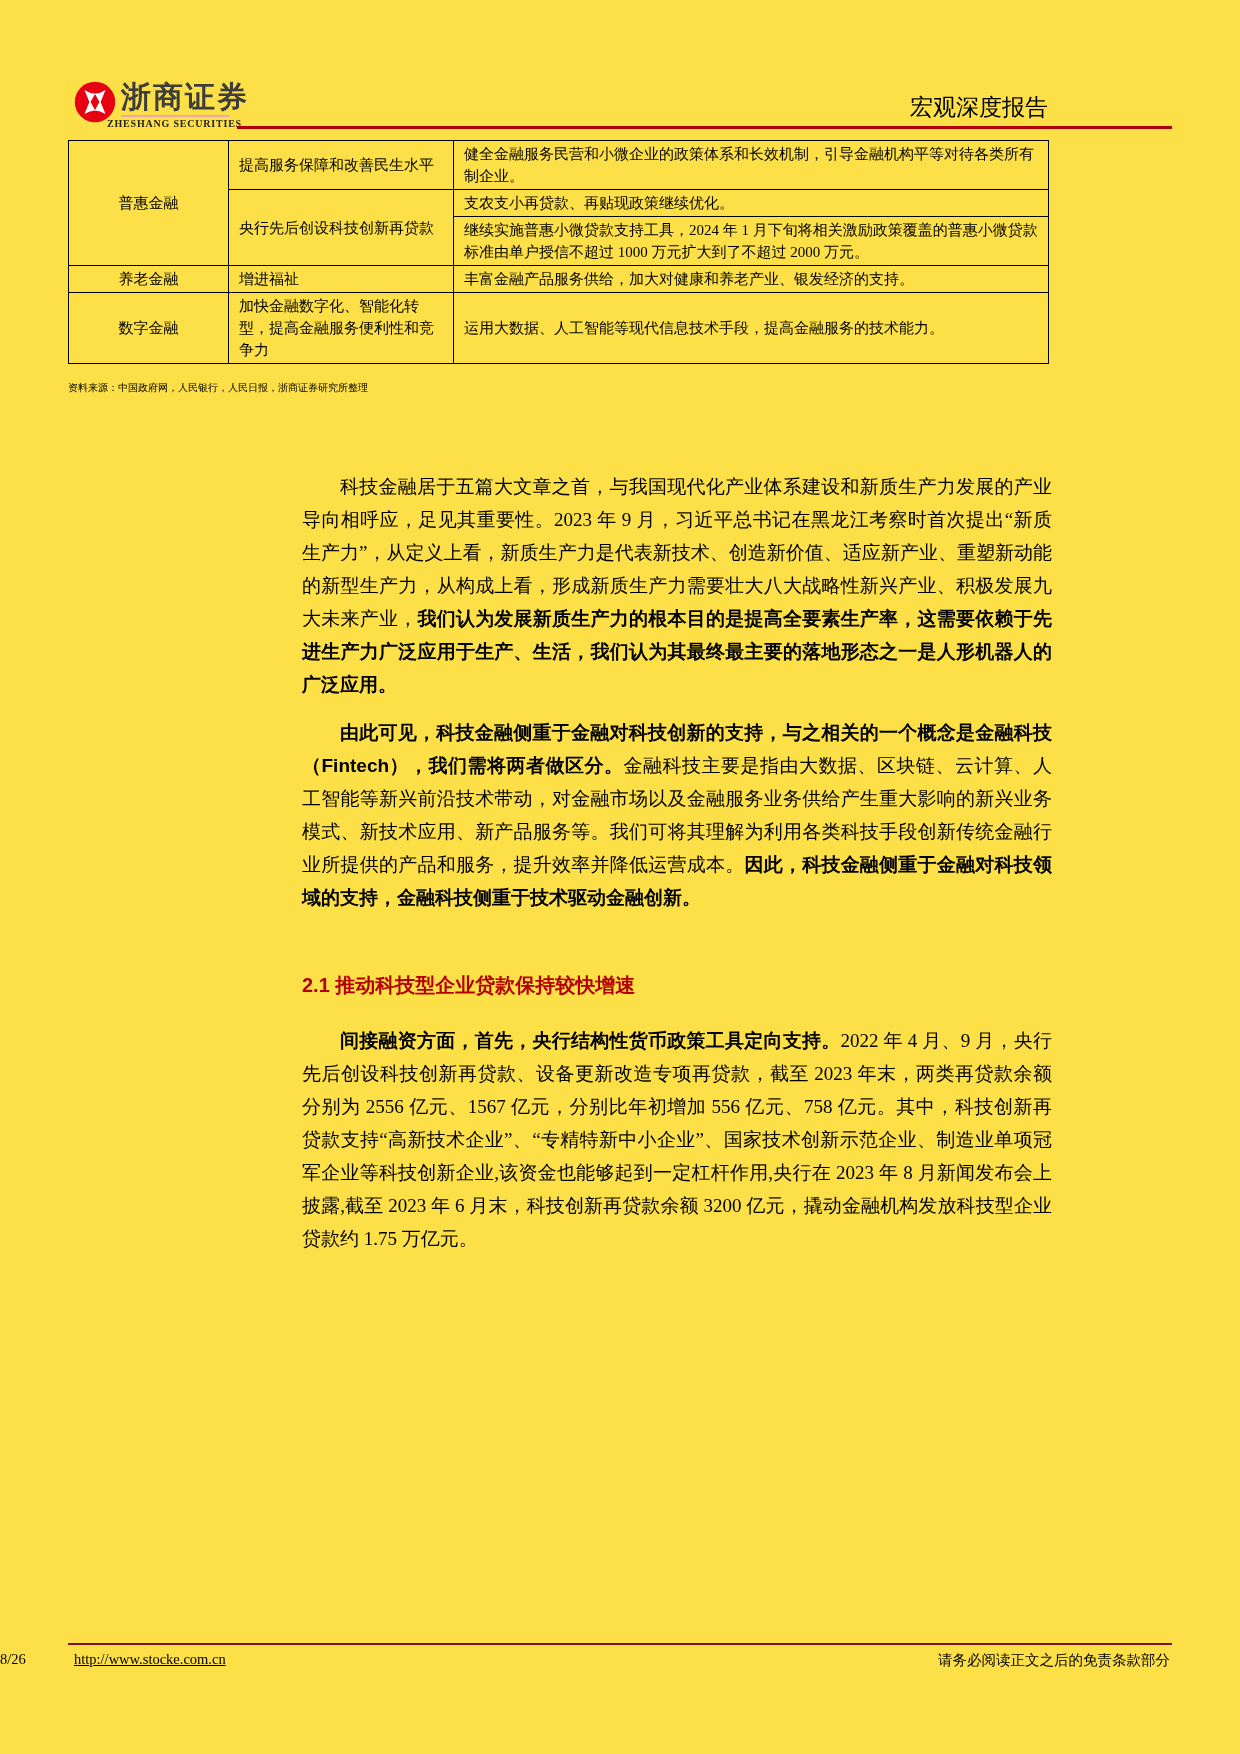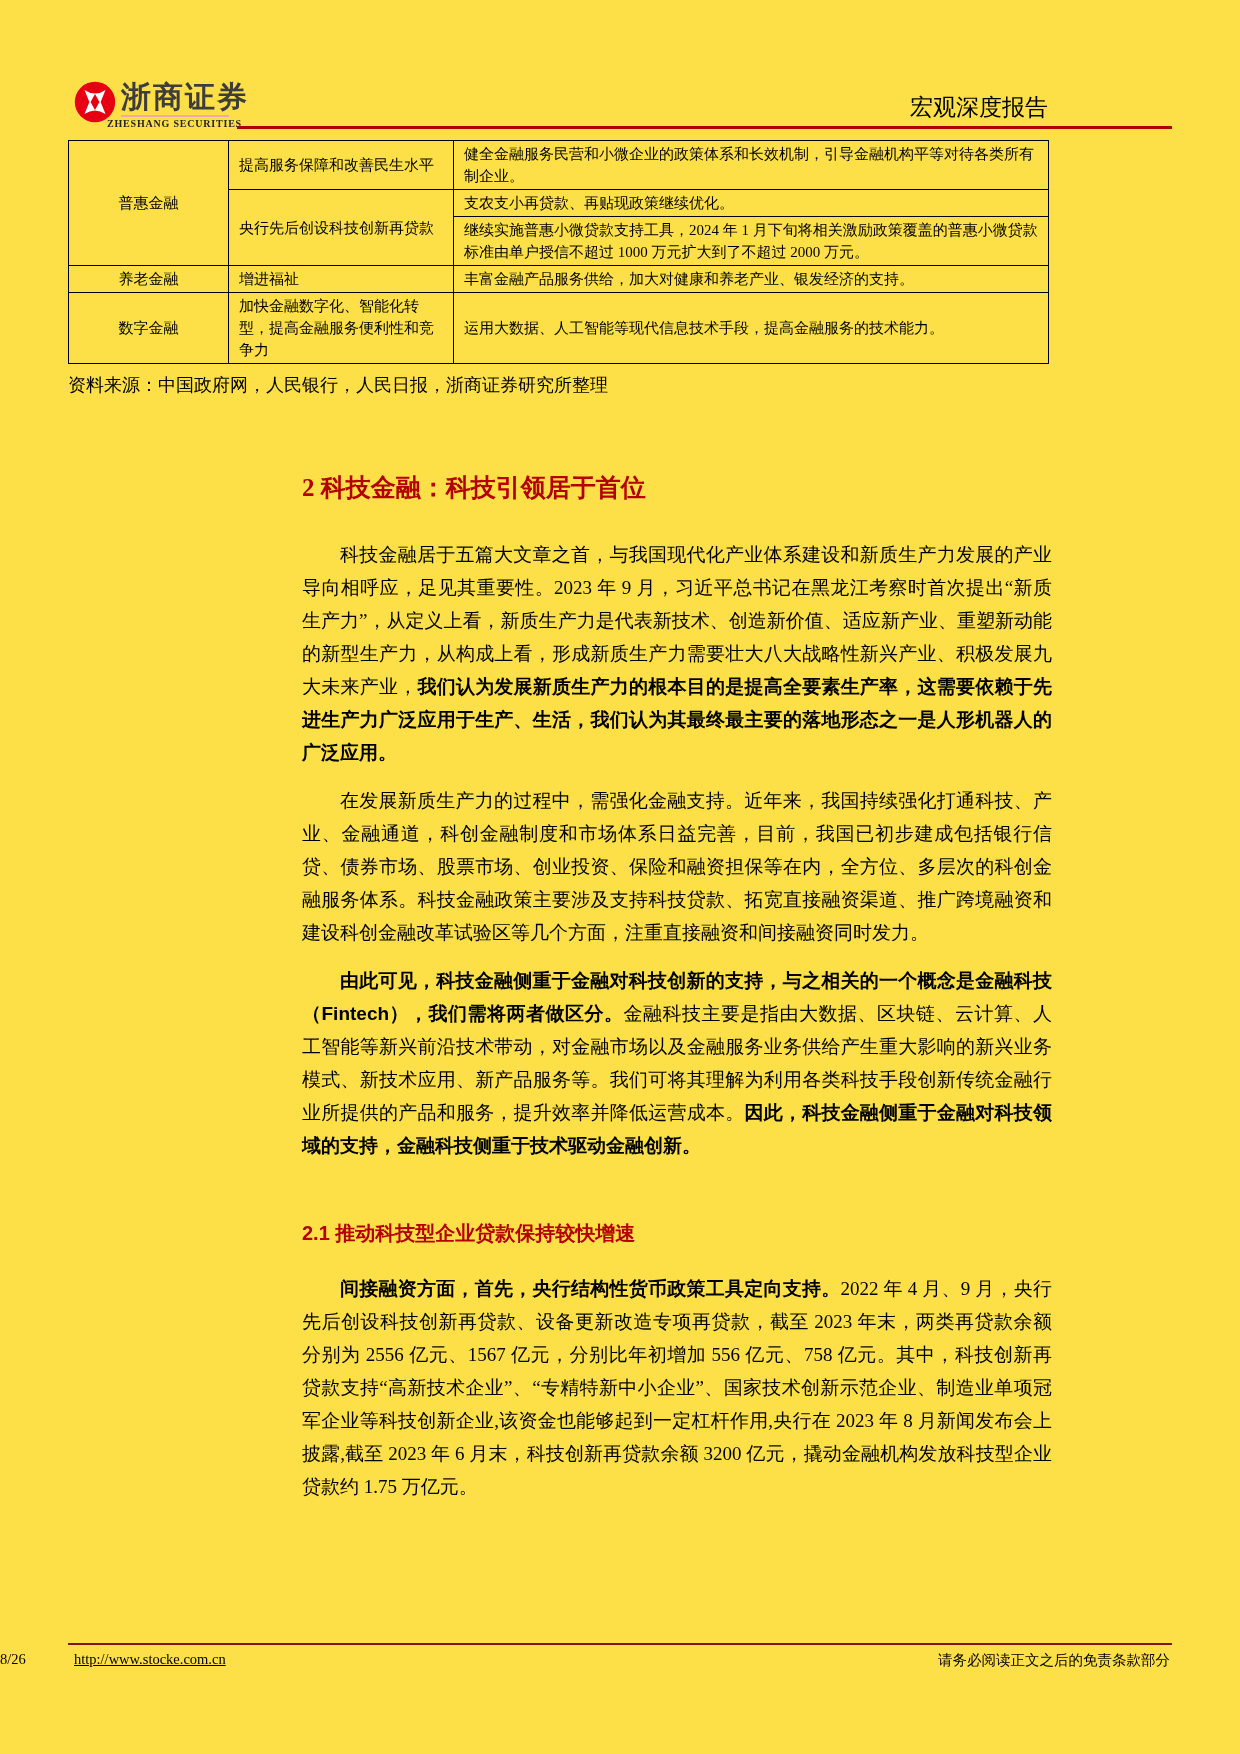--- a/index.html
+++ b/index.html
@@ -35,21 +35,21 @@
     font-size:15px;line-height:22px;color:#000;
   }
   .policy-table td{
     border:1px solid #000;
     padding:2px 10px;
     vertical-align:middle;
     word-break:break-all;
   }
   .policy-table td.center{text-align:center;padding:2px 16px;}
   
-  .source-note{position:absolute;top:373px;left:68px;font-size:18px;color:#000;}
+  .source-note{position:absolute;top:381px;left:68px;font-size:10px;color:#000;}
   
   .content{position:absolute;top:470px;left:302px;width:750px;}
   .content .h2{
     font-size:25px;line-height:36px;font-weight:bold;color:#b40000;
     margin:0 0 32px 0;
     font-family:"Liberation Serif","DejaVu Serif",serif;
   }
   .content .h3{
     font-size:20px;line-height:30px;font-weight:bold;color:#b40000;
     margin:56px 0 24px 0;
@@ -115,23 +115,21 @@
           <td class="center">数字金融</td>
           <td>加快金融数字化、智能化转型，提高金融服务便利性和竞争力</td>
           <td>运用大数据、人工智能等现代信息技术手段，提高金融服务的技术能力。</td>
         </tr>
       </tbody>
   </table>
 
   <div class="source-note">资料来源：中国政府网，人民银行，人民日报，浙商证券研究所整理</div>
 
   <main class="content" id="content">
-      <div class="h2">2 科技金融：科技引领居于首位</div>
       <p><span>科技金融居于五篇大文章之首，与我国现代化产业体系建设和新质生产力发展的产业导向相呼应，足见其重要性。2023 年 9 月，习近平总书记在黑龙江考察时首次提出“新质生产力”，从定义上看，新质生产力是代表新技术、创造新价值、适应新产业、重塑新动能的新型生产力，从构成上看，形成新质生产力需要壮大八大战略性新兴产业、积极发展九大未来产业，</span><span class="b">我们认为发展新质生产力的根本目的是提高全要素生产率，这需要依赖于先进生产力广泛应用于生产、生活，我们认为其最终最主要的落地形态之一是人形机器人的广泛应用。</span></p>
-      <p><span>在发展新质生产力的过程中，需强化金融支持。近年来，我国持续强化打通科技、产业、金融通道，科创金融制度和市场体系日益完善，目前，我国已初步建成包括银行信贷、债券市场、股票市场、创业投资、保险和融资担保等在内，全方位、多层次的科创金融服务体系。科技金融政策主要涉及支持科技贷款、拓宽直接融资渠道、推广跨境融资和建设科创金融改革试验区等几个方面，注重直接融资和间接融资同时发力。</span></p>
       <p><span class="b">由此可见，科技金融侧重于金融对科技创新的支持，与之相关的一个概念是金融科技（Fintech），我们需将两者做区分。</span><span>金融科技主要是指由大数据、区块链、云计算、人工智能等新兴前沿技术带动，对金融市场以及金融服务业务供给产生重大影响的新兴业务模式、新技术应用、新产品服务等。我们可将其理解为利用各类科技手段创新传统金融行业所提供的产品和服务，提升效率并降低运营成本。</span><span class="b">因此，科技金融侧重于金融对科技领域的支持，金融科技侧重于技术驱动金融创新。</span></p>
       <div class="h3">2.1 推动科技型企业贷款保持较快增速</div>
       <p><span class="b">间接融资方面，首先，央行结构性货币政策工具定向支持。</span><span>2022 年 4 月、9 月，央行先后创设科技创新再贷款、设备更新改造专项再贷款，截至 2023 年末，两类再贷款余额分别为 2556 亿元、1567 亿元，分别比年初增加 556 亿元、758 亿元。其中，科技创新再贷款支持“高新技术企业”、“专精特新中小企业”、国家技术创新示范企业、制造业单项冠军企业等科技创新企业,该资金也能够起到一定杠杆作用,央行在 2023 年 8 月新闻发布会上披露,截至 2023 年 6 月末，科技创新再贷款余额 3200 亿元，撬动金融机构发放科技型企业贷款约 1.75 万亿元。</span></p>
     </main>
 
   <div class="footer-rule"></div>
   <div class="footer-url">http://www.stocke.com.cn</div>
   <div class="footer-page">8/26</div>
   <div class="footer-disclaimer">请务必阅读正文之后的免责条款部分</div>
 

